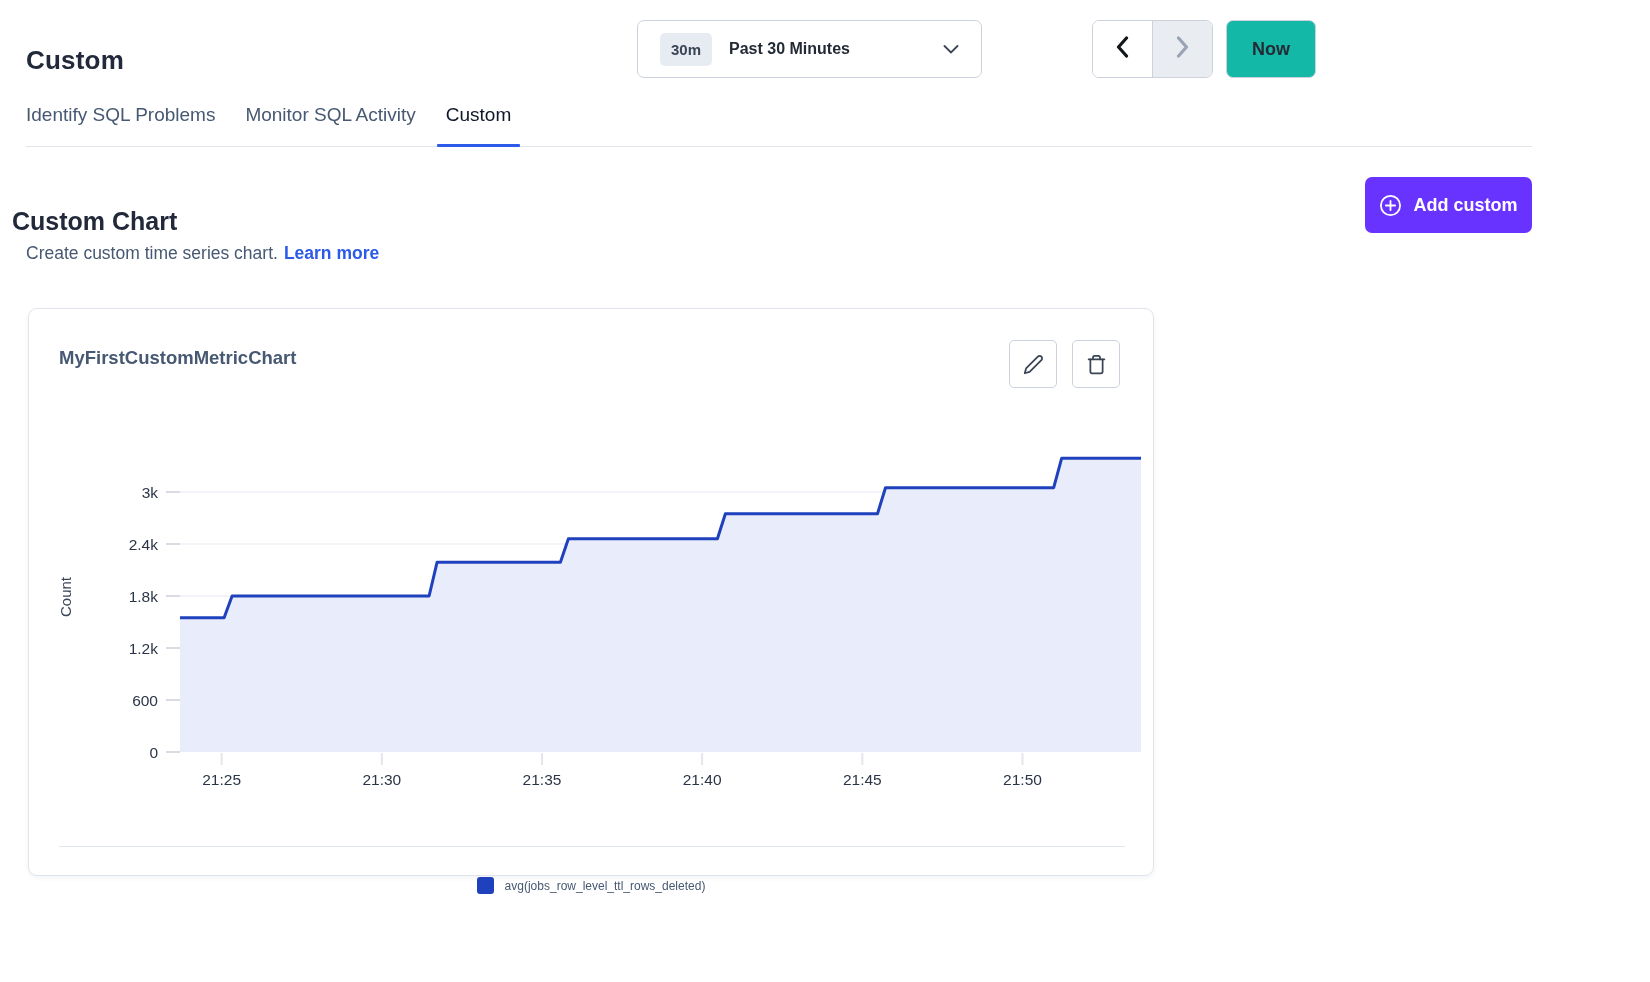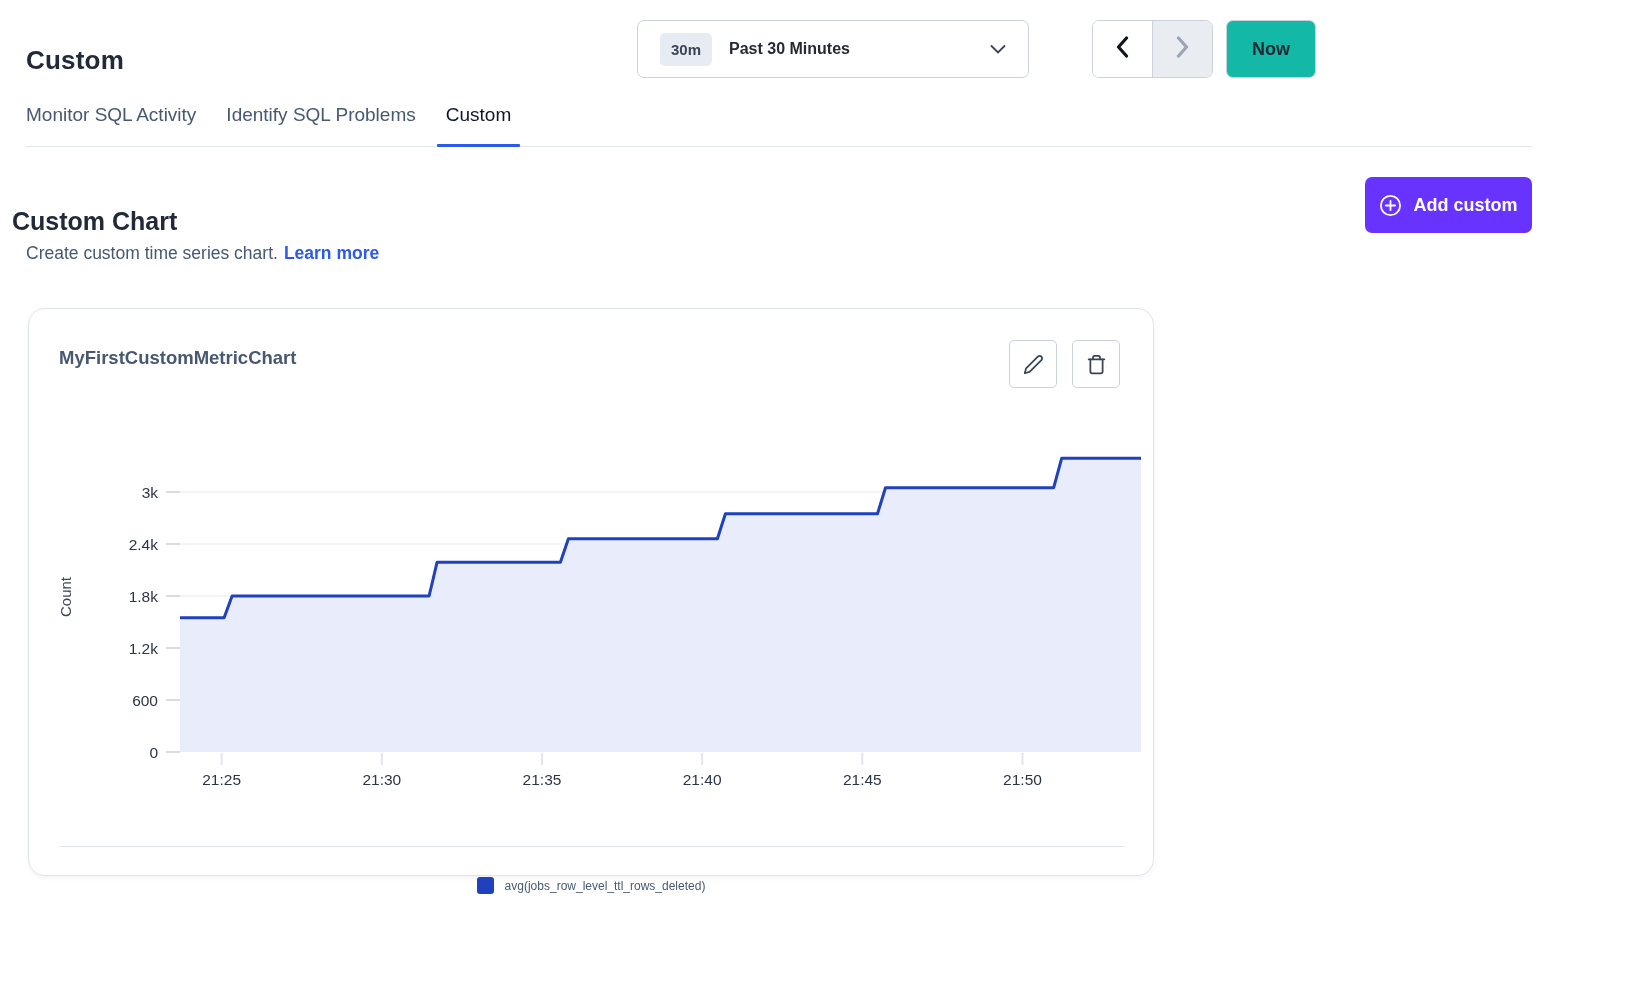--- a/index.html
+++ b/index.html
@@ -7,21 +7,21 @@
     width:1650px;height:982px;background:#ffffff;position:relative;overflow:hidden;
     font-family:"Liberation Sans",sans-serif;color:#242A35;
     -webkit-font-smoothing:antialiased;
   }
   .abs{position:absolute;}
 
   
   .page-title{left:26px;top:28px;font-size:26px;font-weight:700;color:#21293A;letter-spacing:.2px;}
 
   .time-select{
-    left:637px;top:20px;width:392px;height:58px;box-sizing:border-box;background:#fff;
+    left:637px;top:20px;width:345px;height:58px;box-sizing:border-box;background:#fff;
     border:1px solid #CBD2DE;border-radius:7px;display:flex;align-items:center;
     padding:0 22px;cursor:pointer;
   }
   .duration-badge{background:#E7ECF3;border-radius:5px;padding:8px 11px;font-size:15px;font-weight:700;color:#394455;}
   .time-label{margin-left:17px;font-size:16px;font-weight:700;color:#242A35;}
   .caret{margin-left:auto;display:flex;align-items:center;}
 
   .pager{
     left:1092px;top:20px;width:121px;height:58px;box-sizing:border-box;background:#fff;
     border:1px solid #CBD2DE;border-radius:7px;display:flex;overflow:hidden;
@@ -50,21 +50,21 @@
 
   .add-chart{
     left:1365px;top:177px;width:167px;height:56px;background:#6933FF;border:none;border-radius:7px;
     color:#fff;font-size:18px;font-weight:600;display:flex;align-items:center;justify-content:center;
     gap:11px;cursor:pointer;
   }
 
   
   .card{
     left:28px;top:308px;width:1124px;height:566px;background:#fff;
-    border:1px solid #E0E5EB;border-radius:17px;box-shadow:0 2px 5px rgba(20,35,70,.05);
+    border:1px solid #E0E5EB;border-radius:9px;box-shadow:0 2px 5px rgba(20,35,70,.05);
   }
   .card-title{position:absolute;left:30px;top:38px;font-size:18.5px;font-weight:700;color:#475872;}
   .icon-btn{
     position:absolute;top:31px;width:48px;height:48px;box-sizing:border-box;background:#fff;
     border:1px solid #CBD2DE;border-radius:5px;display:flex;align-items:center;justify-content:center;cursor:pointer;
   }
   .icon-btn.edit{left:980px;}
   .icon-btn.del{left:1043px;}
 
   #chart-svg{position:absolute;left:0;top:112px;}
@@ -104,22 +104,22 @@
           <path d="M2.5 2 L10.5 11 L2.5 20" fill="none" stroke="#9AA4B5" stroke-width="3.2" stroke-linecap="round" stroke-linejoin="round"></path>
         </svg>
     </span>
   </div>
 </div>
 
 <button class="abs now-btn">Now</button>
 
 <div class="abs tabs-wrap">
   <div class="tabs">
+    <div class="tab">Identify SQL Problems</div>
     <div class="tab">Monitor SQL Activity</div>
-    <div class="tab">Identify SQL Problems</div>
     <div class="tab active">Custom</div>
   </div>
 </div>
 
 <h2 class="abs section-title">Custom Chart</h2>
 <div class="abs section-sub">
   <span>Create custom time series chart.</span><a class="learn-more">Learn more</a>
 </div>
 
 <button class="abs add-chart">

